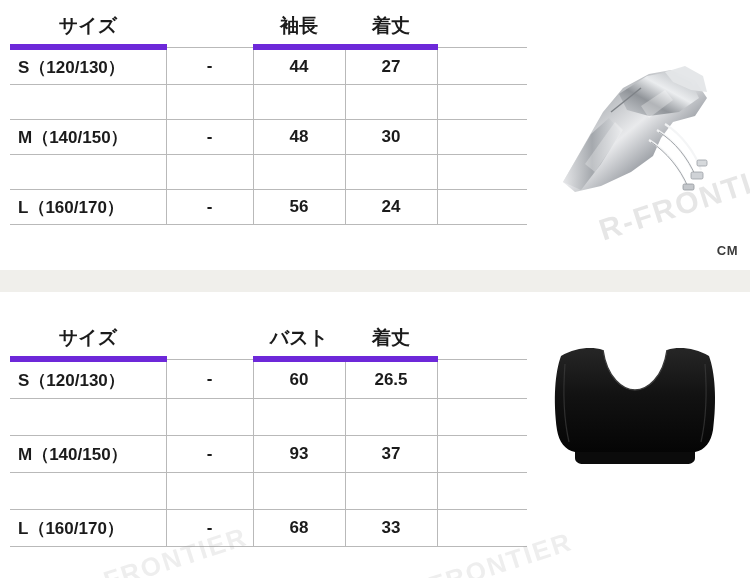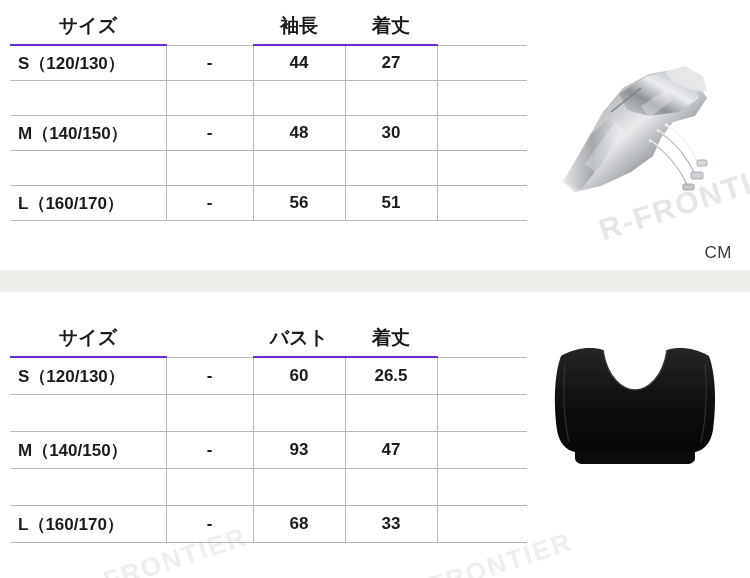--- a/index.html
+++ b/index.html
@@ -62,21 +62,21 @@
     padding: 0;
     height: 30px;
     text-align: center;
     vertical-align: middle;
     background: transparent;
   }
   .size-table thead th {
     border-top: none;
     border-left: none;
     border-right: none;
-    border-bottom: 2px solid #6d28d9;
+    border-bottom: 6px solid #6d28d9;
     height: 36px;
     font-size: 19px;
   }
   .size-table thead th.blank-head,
   .size-table thead th.tail-head {
     border-bottom: 1px solid #b9b9b9;
   }
   .size-table td.label-cell {
     text-align: left;
     padding-left: 8px;
@@ -91,24 +91,24 @@
     height: 30px;
   }
   #table-top tr.data-row td { height: 34px; }
   #table-top tr.spacer-row td { height: 34px; }
   #table-bottom tr.data-row td { height: 36px; }
   #table-bottom tr.spacer-row td { height: 36px; }
 
   
   #cm-label {
     position: absolute;
-    right: 18px;
+    right: 12px;
     top: 243px;
-    font-size: 17px;
-    font-weight: normal;
+    font-size: 13px;
+    font-weight: bold;
     color: #3a3a3a;
     letter-spacing: 0.5px;
   }
 
   
   .product-img {
     position: absolute;
   }
   #product-top { left: 545px; top: 60px; width: 190px; height: 160px; }
   #product-bottom { left: 545px; top: 338px; width: 180px; height: 140px; }
@@ -182,21 +182,21 @@
           <td class="label-cell"></td>
           <td></td>
           <td></td>
           <td></td>
           <td class="tail-cell"></td>
         </tr>
         <tr class="data-row">
           <td class="label-cell">L（160/170）</td>
           <td>-</td>
           <td>56</td>
-          <td>51</td>
+          <td>24</td>
           <td class="tail-cell"></td>
         </tr>
       </tbody>
     </table>
 
     <svg class="product-img" id="product-top" viewBox="0 0 190 160">
       <defs>
         <linearGradient id="sil1" x1="0" y1="0" x2="1" y2="1">
           <stop offset="0%" stop-color="#f2f2f2"></stop>
           <stop offset="28%" stop-color="#b9bcc0"></stop>
@@ -282,21 +282,21 @@
           <td class="label-cell"></td>
           <td></td>
           <td></td>
           <td></td>
           <td class="tail-cell"></td>
         </tr>
         <tr class="data-row">
           <td class="label-cell">M（140/150）</td>
           <td>-</td>
           <td>93</td>
-          <td>47</td>
+          <td>37</td>
           <td class="tail-cell"></td>
         </tr>
         <tr class="spacer-row">
           <td class="label-cell"></td>
           <td></td>
           <td></td>
           <td></td>
           <td class="tail-cell"></td>
         </tr>
         <tr class="data-row">

